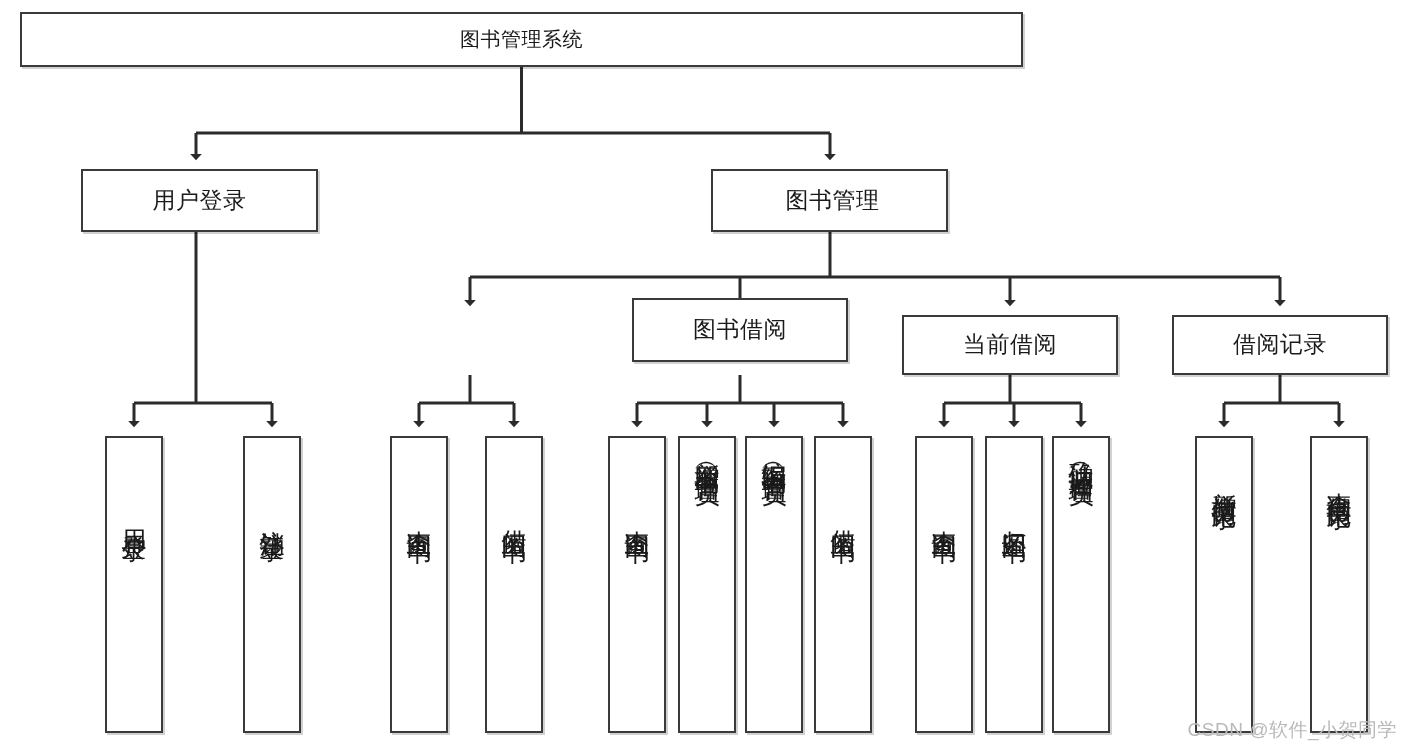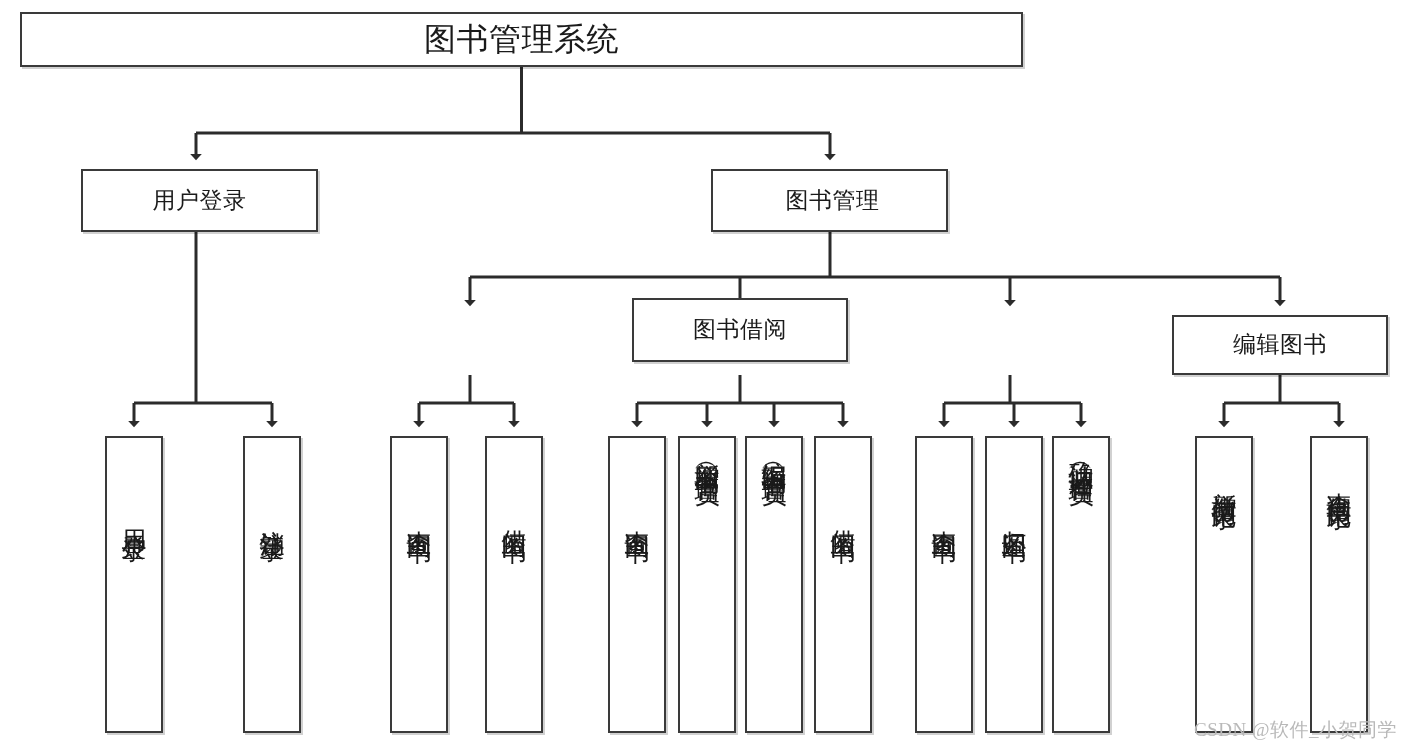--- a/index.html
+++ b/index.html
@@ -58,29 +58,29 @@
     font-size: 25px;
     line-height: 1.0;
     letter-spacing: 3px;
     height: auto;
     max-height: 280px;
   }
   .node.vertical.tall .label {
     max-height: 290px;
   }
   .node.root .label {
-    font-size: 32px;
+    font-size: 20px;
   }
   .watermark {
     position: absolute;
     right: 8px;
     bottom: 4px;
     font-size: 19px;
     color: #b9b9b9;
-    font-family: Liberation Serif, serif;
+    font-family: Liberation Sans, sans-serif;
     white-space: nowrap;
     letter-spacing: 0.5px;
   }
 </style>
 </head>
 <body>
 
 <div id="canvas">
 
   <svg class="edges" viewBox="0 0 1405 747" xmlns="http://www.w3.org/2000/svg">
@@ -140,22 +140,25 @@
   <div class="node horizontal" style="left:81px; top:169px; width:237px; height:63px;">
     <span class="label">用户登录</span>
   </div>
   <div class="node horizontal" style="left:711px; top:169px; width:237px; height:63px;padding-left:6px;">
     <span class="label">图书管理</span>
   </div>
 
   <div class="node horizontal" style="left:632px; top:298px; width:216px; height:64px;">
     <span class="label">图书借阅</span>
   </div>
+  <div class="node horizontal" style="left:902px; top:315px; width:216px; height:60px;">
+    <span class="label">当前借阅</span>
+  </div>
   <div class="node horizontal" style="left:1172px; top:315px; width:216px; height:60px;">
-    <span class="label">编辑图书</span>
+    <span class="label">借阅记录</span>
   </div>
 
   <div class="node vertical" style="left:105px; top:436px; width:58px; height:297px; padding-top:72px;">
     <span class="label">用户登录</span>
   </div>
   <div class="node vertical" style="left:243px; top:436px; width:58px; height:297px; padding-top:72px;">
     <span class="label">注销登录</span>
   </div>
 
   <div class="node vertical" style="left:390px; top:436px; width:58px; height:297px; padding-top:72px;">

